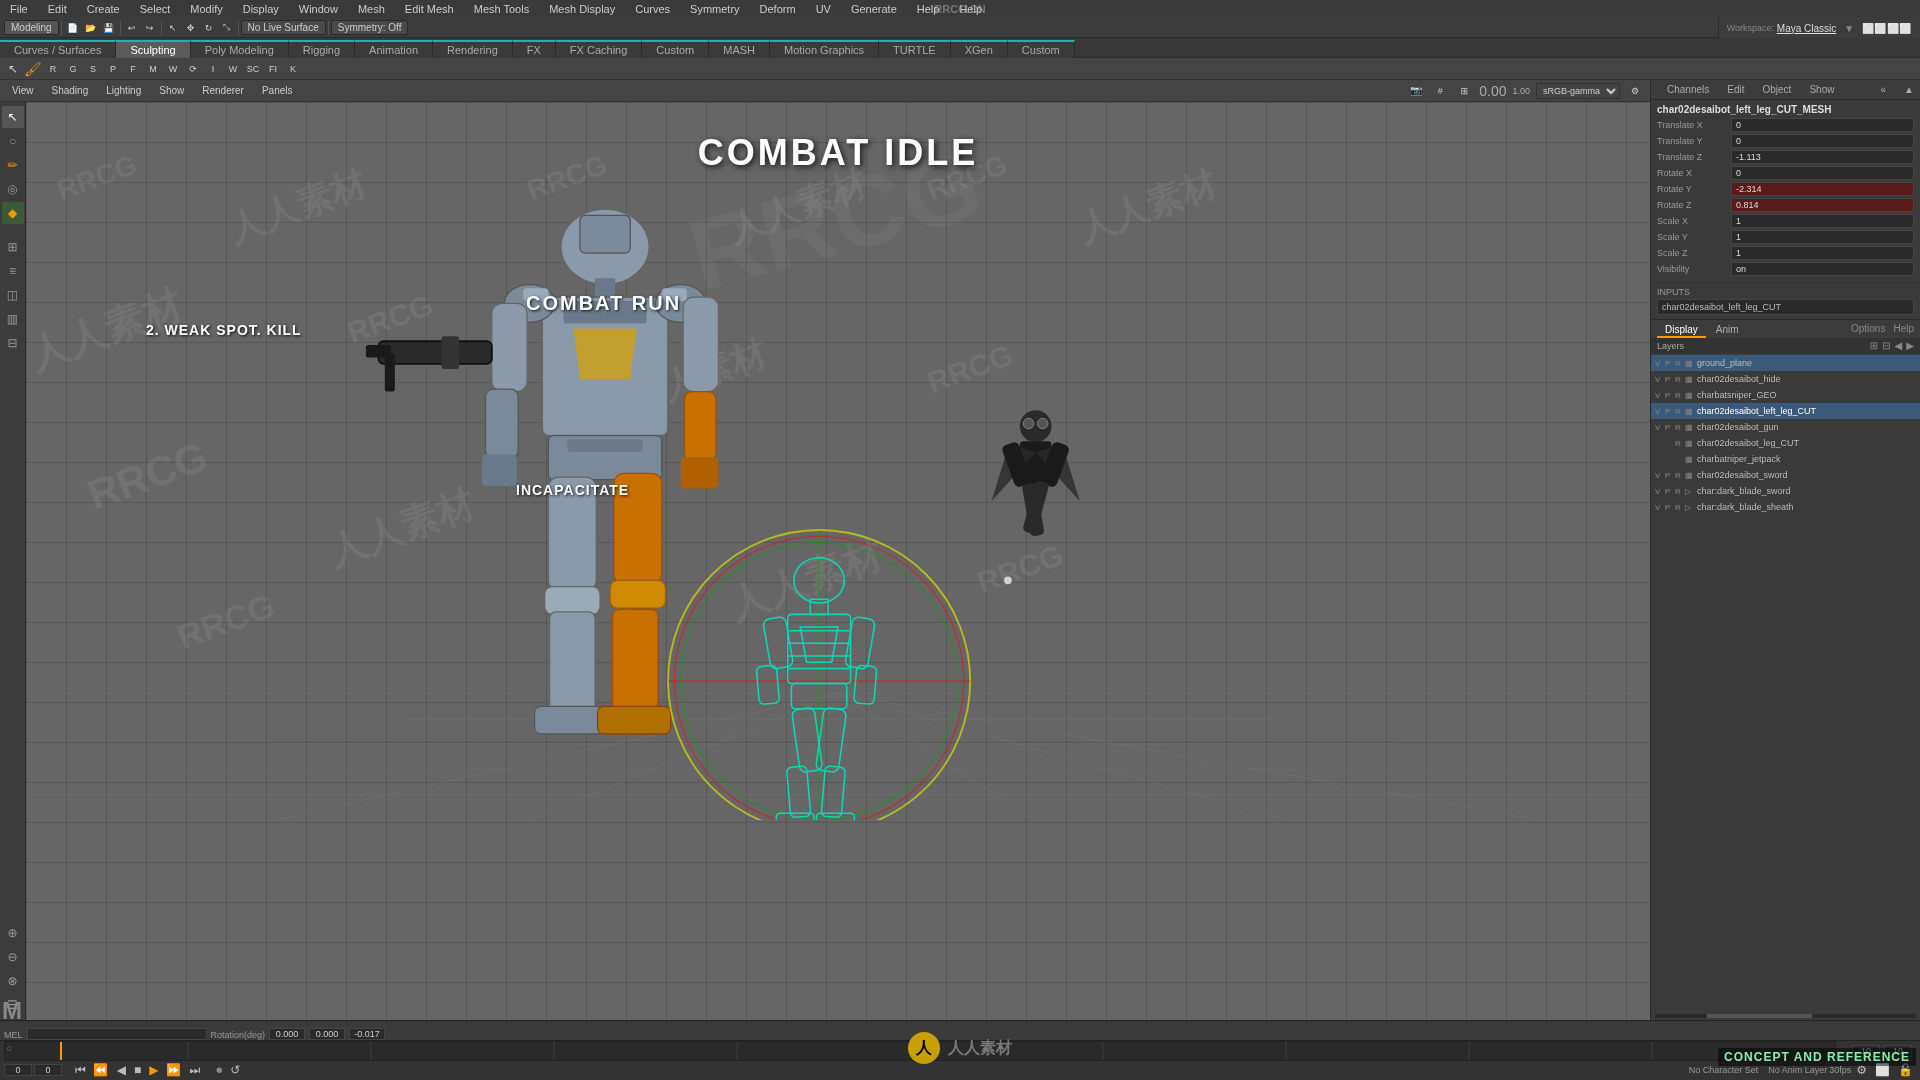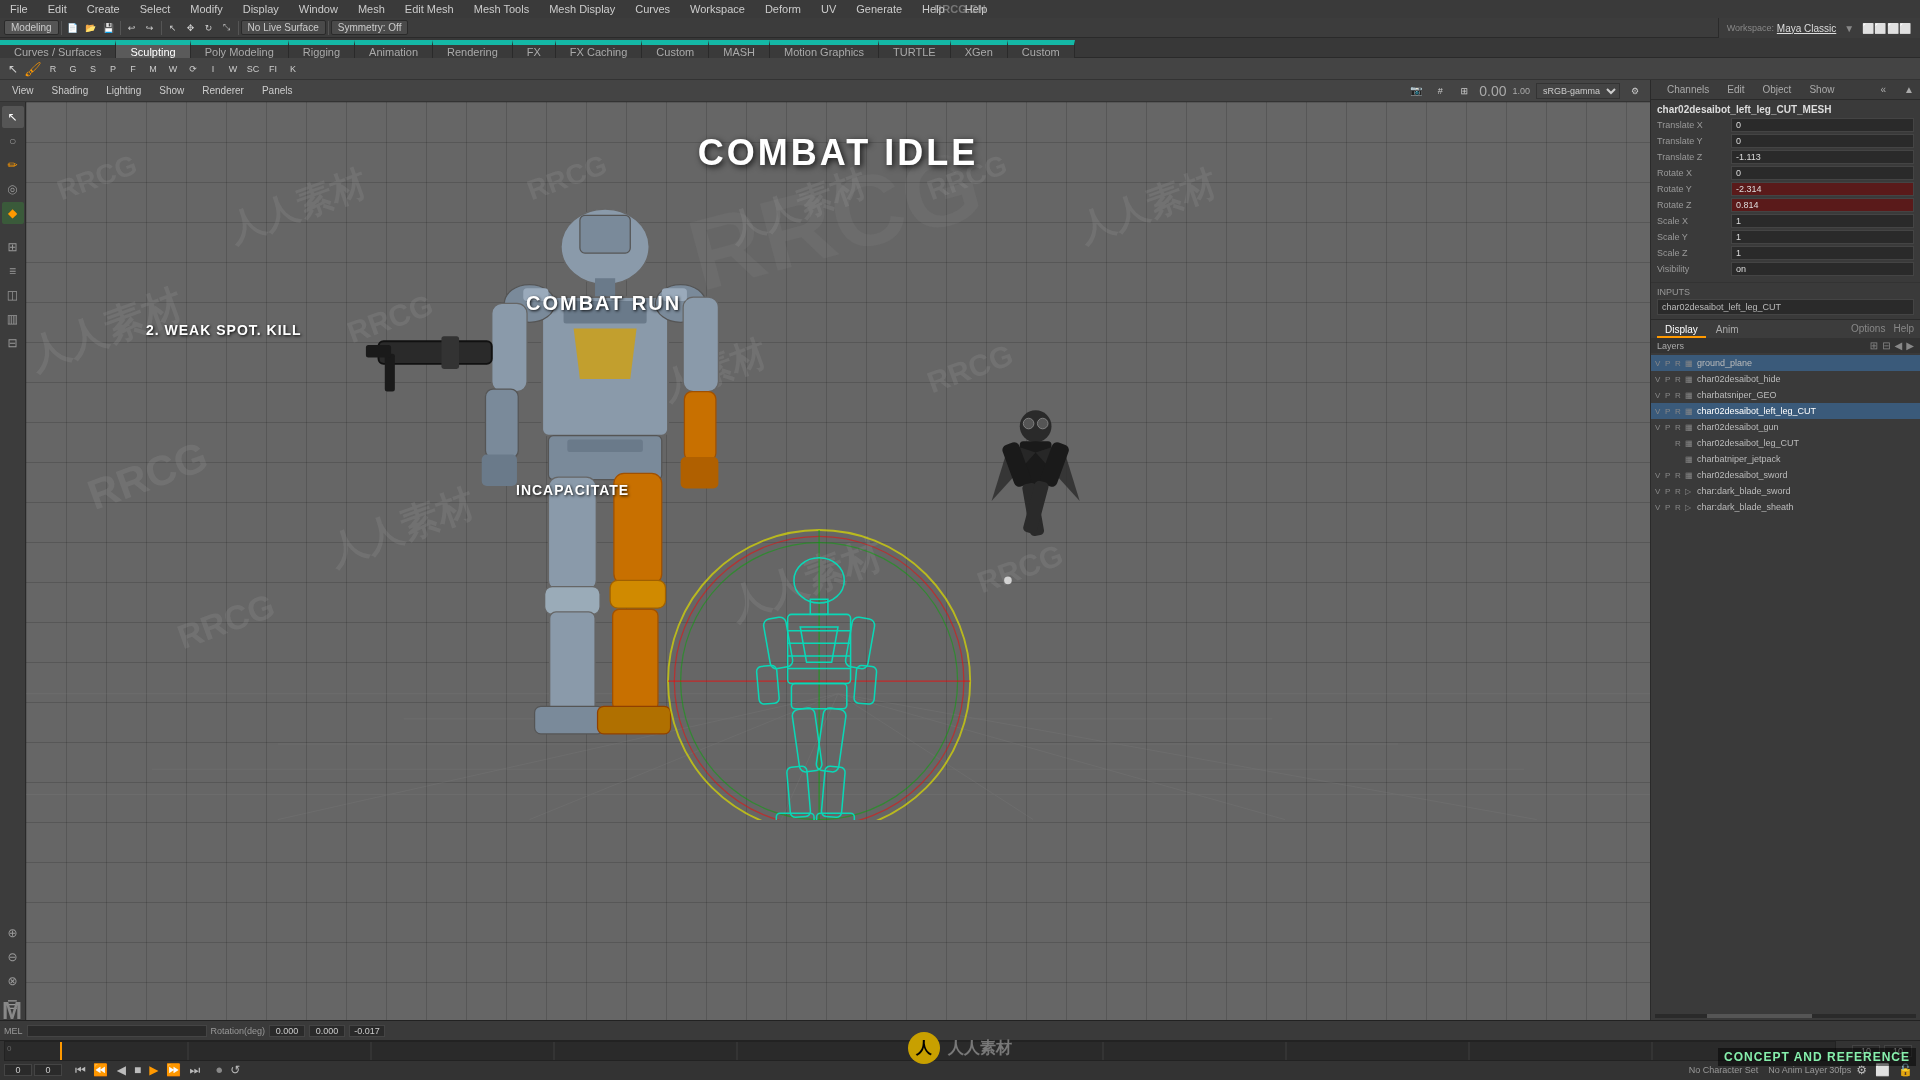--- a/index.html
+++ b/index.html
@@ -70,21 +70,21 @@
       align-items: flex-end;
       z-index: 100;
       font-size: 11px;
     }
     .ws-tab {
       padding: 2px 14px;
       color: #aaa;
       cursor: pointer;
       background: #3a3a3a;
       border-right: 1px solid #2a2a2a;
-      border-top: 5px solid #14b8a6;
+      border-top: 2px solid #14b8a6;
       height: 18px;
       display: flex;
       align-items: center;
     }
     .ws-tab.active {
       background: #5a5a5a;
       color: #fff;
       border-bottom: none;
     }
 
@@ -342,21 +342,21 @@
       bottom: 0; left: 0; right: 0;
       height: 60px;
       background: #333;
       border-top: 1px solid #222;
       z-index: 100;
     }
     #timeline-top {
       height: 20px;
       background: #3a3a3a;
       display: flex;
-      align-items: center;
+      align-items: flex-end;
       padding: 0 4px;
       gap: 4px;
       border-bottom: 1px solid #222;
     }
     #timeline-controls {
       height: 18px;
       background: #333;
       display: flex;
       align-items: center;
       padding: 0 4px;
@@ -448,21 +448,21 @@
   <span class="menu-item">Create</span>
   <span class="menu-item">Select</span>
   <span class="menu-item">Modify</span>
   <span class="menu-item">Display</span>
   <span class="menu-item">Window</span>
   <span class="menu-item">Mesh</span>
   <span class="menu-item">Edit Mesh</span>
   <span class="menu-item">Mesh Tools</span>
   <span class="menu-item">Mesh Display</span>
   <span class="menu-item">Curves</span>
-  <span class="menu-item">Workspace</span>
+  <span class="menu-item">Symmetry</span>
   <span class="menu-item">Deform</span>
   <span class="menu-item">UV</span>
   <span class="menu-item">Generate</span>
   <span class="menu-item">Help</span>
   <span class="menu-item">Help</span>
   <div style="flex:1"></div>
 </div>
 
 <div id="top-logo">
   <span style="font-size:11px;color:rgba(180,180,180,0.5)">RRCG.CN</span>

